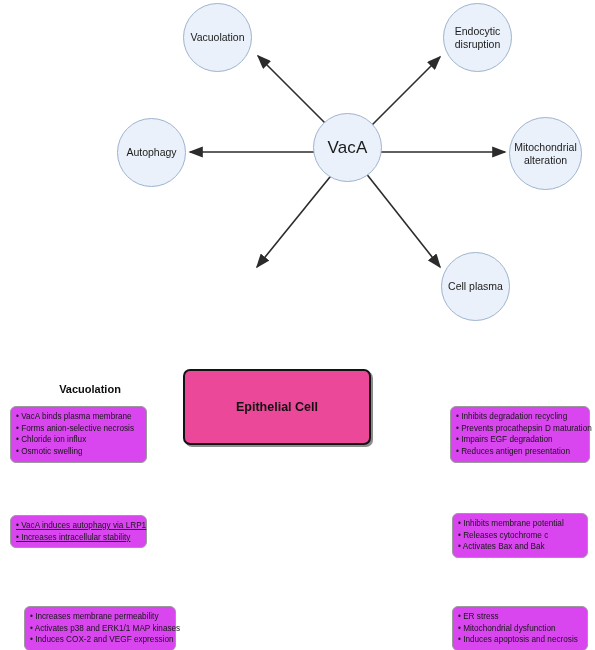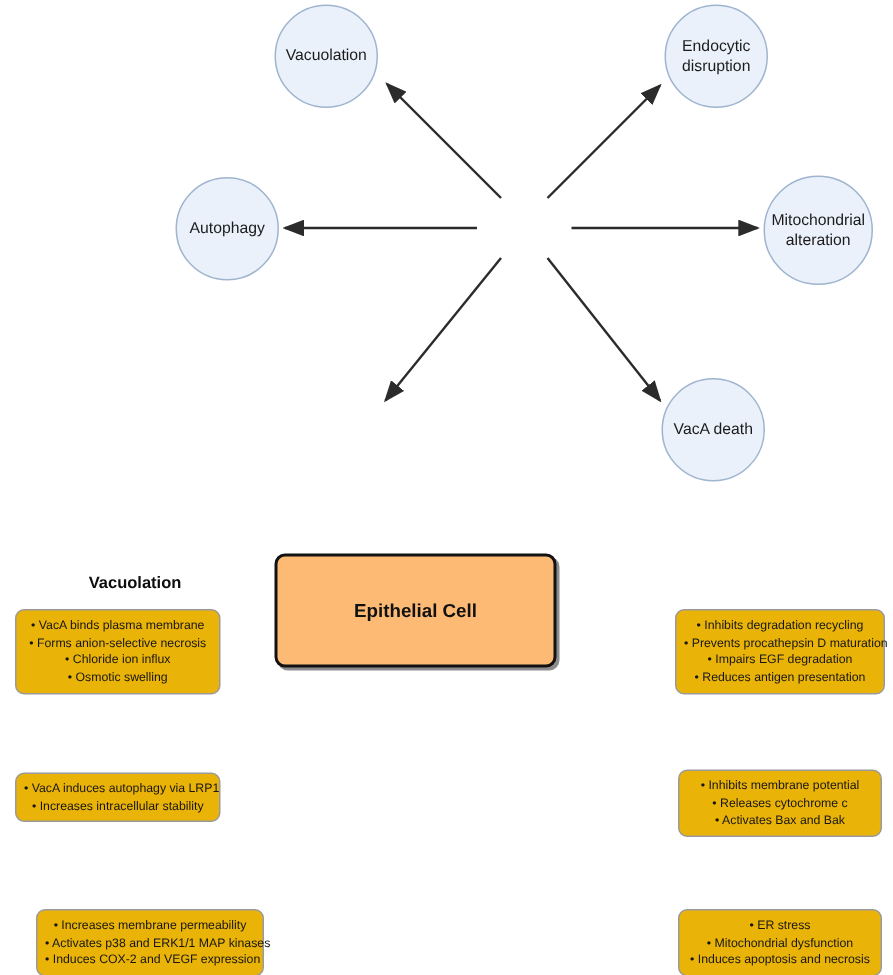--- a/index.html
+++ b/index.html
@@ -53,21 +53,21 @@
     letter-spacing: 0.2px;
   }
 
   
   #epithelial-cell {
     position: absolute;
     left: 183px;
     top: 369px;
     width: 188px;
     height: 76px;
-    background: #fdba74;
+    background: #ec4899;
     border: 2px solid #121212;
     border-radius: 7px;
     box-sizing: border-box;
     display: flex;
     align-items: center;
     justify-content: center;
     font-size: 12.5px;
     font-weight: bold;
     color: #111111;
     box-shadow: 2px 2px 0 rgba(0,0,0,0.45);
@@ -79,25 +79,24 @@
     font-size: 11px;
     font-weight: bold;
     color: #0d0d0d;
     text-align: center;
   }
 
   
   .fact-box {
     position: absolute;
     box-sizing: border-box;
-    background: #eab308;
+    background: #d946ef;
     border: 1px solid #9a9a9a;
     border-radius: 6px;
     padding: 4px 5px;
-    text-align: center;
     font-size: 8.2px;
     color: #161616;
     line-height: 1.42;
   }
   .fact-box .fact-line {
     display: block;
     white-space: nowrap;
   }
   .fact-box .fact-line::before {
     content: "• ";
@@ -121,20 +120,23 @@
 
     <line x1="318" y1="152" x2="190" y2="152" stroke="#2b2b2b" stroke-width="1.6" marker-end="url(#arrowhead)"></line>
 
     <line x1="381" y1="152" x2="505" y2="152" stroke="#2b2b2b" stroke-width="1.6" marker-end="url(#arrowhead)"></line>
 
     <line x1="334" y1="172" x2="257" y2="267" stroke="#2b2b2b" stroke-width="1.6" marker-end="url(#arrowhead)"></line>
 
     <line x1="365" y1="172" x2="440" y2="267" stroke="#2b2b2b" stroke-width="1.6" marker-end="url(#arrowhead)"></line>
   </svg>
 
+  <div class="node center" style="left:313px; top:113px; width:69px; height:69px;">
+    <span class="node-label">VacA</span>
+  </div>
 
   <div class="node satellite" style="left:183px; top:3px; width:69px; height:69px;">
     <span class="node-label">Vacuolation</span>
   </div>
 
   <div class="node satellite" style="left:443px; top:3px; width:69px; height:69px;">
     <span class="node-label">Endocytic
 disruption</span>
   </div>
 
@@ -142,21 +144,21 @@
     <span class="node-label">Autophagy</span>
   </div>
 
   <div class="node satellite" style="left:509px; top:117px; width:73px; height:73px;">
     <span class="node-label">Mitochondrial
 alteration</span>
   </div>
 
 
   <div class="node satellite" style="left:441px; top:252px; width:69px; height:69px;">
-    <span class="node-label">VacA death</span>
+    <span class="node-label">Cell plasma</span>
   </div>
 </div>
 
 <div id="epithelial-cell">
   <span>Epithelial Cell</span>
 </div>
 
 <div class="section-heading" style="left:20px; top:383px; width:140px;">
   <span>Vacuolation</span>
 </div>
@@ -168,21 +170,21 @@
   <span class="fact-line">Osmotic swelling</span>
 </div>
 
 <div class="fact-box" style="left:450px; top:406px; width:140px;">
   <span class="fact-line">Inhibits degradation recycling</span>
   <span class="fact-line">Prevents procathepsin D maturation</span>
   <span class="fact-line">Impairs EGF degradation</span>
   <span class="fact-line">Reduces antigen presentation</span>
 </div>
 
-<div class="fact-box" style="left:10px; top:515px; width:137px;">
+<div class="fact-box" style="left:10px; top:515px; width:137px;text-decoration:underline;">
   <span class="fact-line">VacA induces autophagy via LRP1</span>
   <span class="fact-line">Increases intracellular stability</span>
 </div>
 
 <div class="fact-box" style="left:452px; top:513px; width:136px;">
   <span class="fact-line">Inhibits membrane potential</span>
   <span class="fact-line">Releases cytochrome c</span>
   <span class="fact-line">Activates Bax and Bak</span>
 </div>
 

